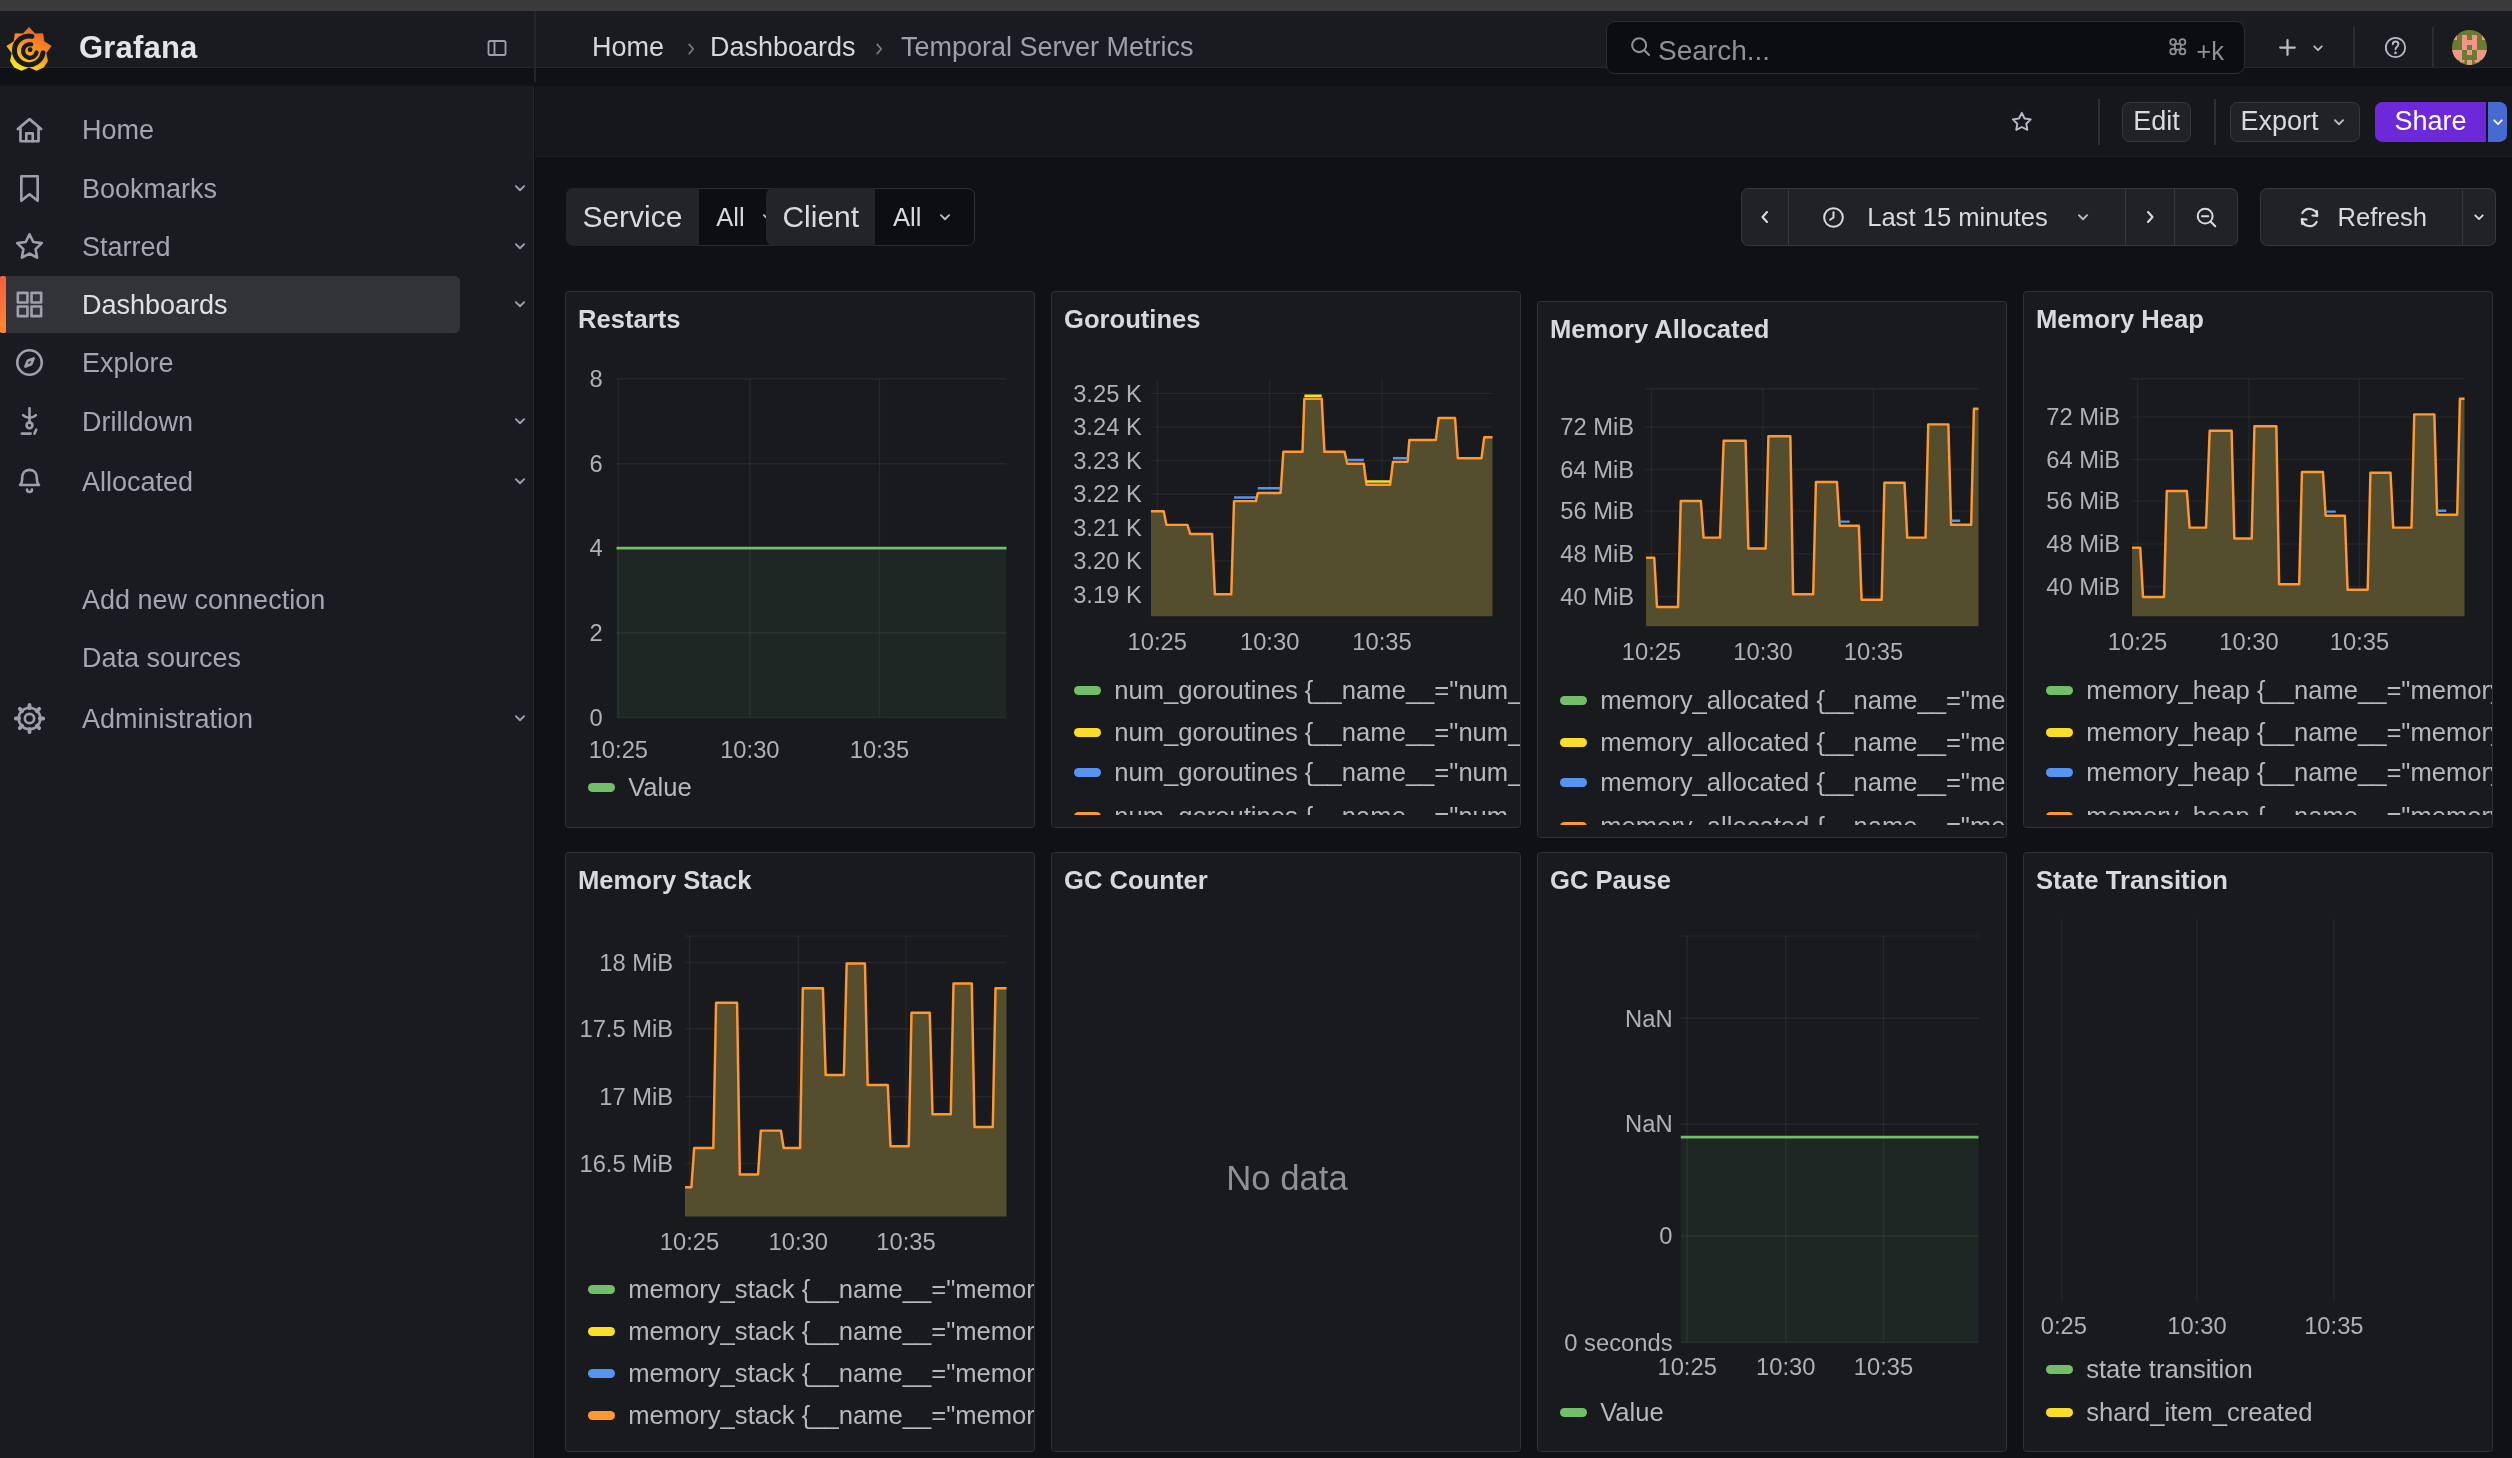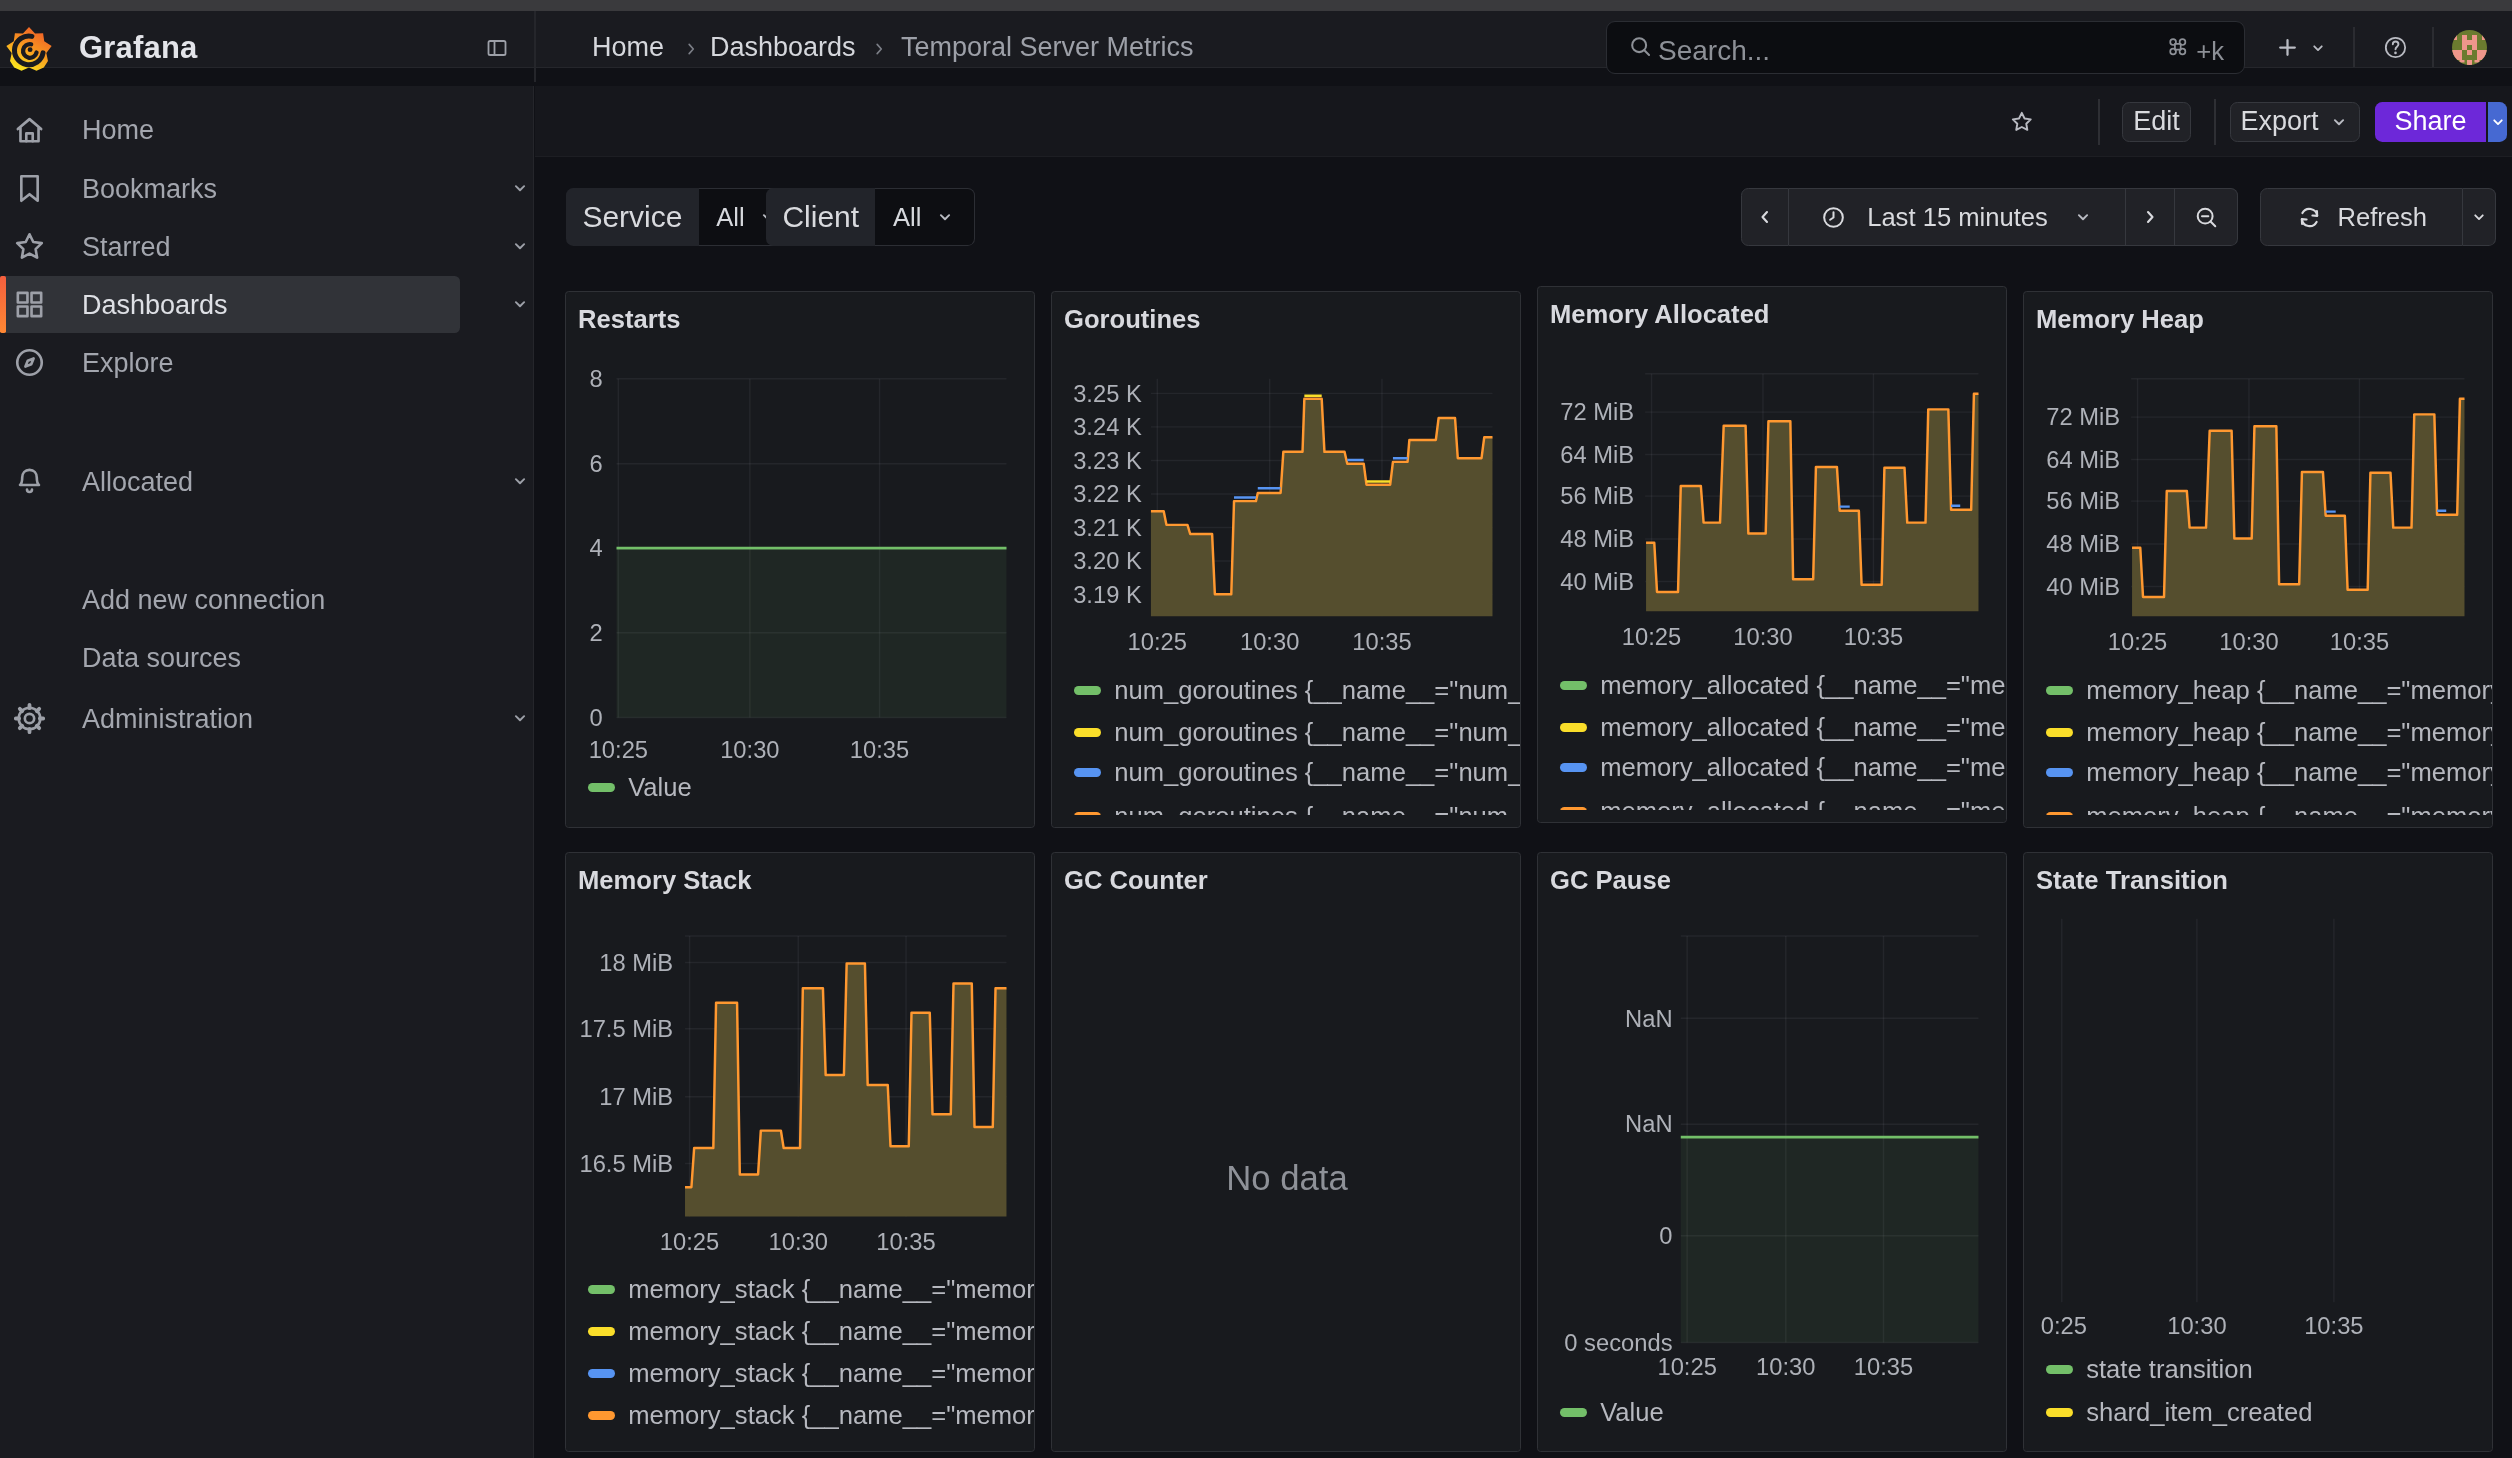--- a/index.html
+++ b/index.html
@@ -159,20 +159,33 @@
           <path d="M7.5 10 L12 14.5 L16.5 10"></path>
         </svg></span>
     </div>
     <div class="nav" style="top:248px">
       <span class="nico"><svg width="35" height="35" viewBox="0 0 24 24" fill="none" stroke="#9da0a8" stroke-width="1.8" stroke-linecap="round" stroke-linejoin="round">
           <circle cx="12" cy="12" r="8.4"></circle>
           <path d="M14.8 9.2 L13.2 13.2 L9.2 14.8 L10.8 10.8 Z"></path>
         </svg></span>
       <span class="nlab" style="color:#a3a6ae">Explore</span>
     </div>
+    <div class="nav" style="top:307px">
+      <span class="nico"><svg width="35" height="35" viewBox="0 0 24 24" fill="none" stroke="#9da0a8" stroke-width="1.8" stroke-linecap="round" stroke-linejoin="round">
+          <path d="M12 3 V12.5"></path>
+          <path d="M7.6 7.6 a6.2 6.2 0 0 0 8.8 0"></path>
+          <circle cx="12" cy="14.6" r="2"></circle>
+          <path d="M6.8 20.3 H12.8"></path>
+          <path d="M16.6 17.6 L15.4 20.3"></path>
+        </svg></span>
+      <span class="nlab" style="color:#a3a6ae">Drilldown</span>
+      <span class="nchev"><svg width="22" height="22" viewBox="0 0 24 24" fill="none" stroke="#9da0a8" stroke-width="2.1" stroke-linecap="round" stroke-linejoin="round">
+          <path d="M7.5 10 L12 14.5 L16.5 10"></path>
+        </svg></span>
+    </div>
     <div class="nav" style="top:367px">
       <span class="nico"><svg width="35" height="35" viewBox="0 0 24 24" fill="none" stroke="#9da0a8" stroke-width="1.8" stroke-linecap="round" stroke-linejoin="round">
           <path d="M12 4 C8.9 4 7 6.3 7 9.3 C7 13.2 5.5 14.4 5.5 14.4 H18.5 C18.5 14.4 17 13.2 17 9.3 C17 6.3 15.1 4 12 4 Z"></path>
           <path d="M10.3 17.5 C10.3 19.8 13.7 19.8 13.7 17.5"></path>
         </svg></span>
       <span class="nlab" style="color:#a3a6ae">Allocated</span>
       <span class="nchev"><svg width="22" height="22" viewBox="0 0 24 24" fill="none" stroke="#9da0a8" stroke-width="2.1" stroke-linecap="round" stroke-linejoin="round">
           <path d="M7.5 10 L12 14.5 L16.5 10"></path>
         </svg></span>
     </div>
@@ -343,21 +356,21 @@
     <div class="lg" style="top:466px">
       <span class="sw" style="background:#5794f2"></span>
       <span class="lt">num_goroutines {__name__="num_go</span>
     </div>
     <div class="lg" style="top:510px">
       <span class="sw" style="background:#ff9830"></span>
       <span class="lt">num_goroutines {__name__="num_go</span>
     </div>
     <div class="pmask"></div>
   </div>
-<div class="panel" style="left:1537px;top:286px;width:470px;height:537px">
+<div class="panel" style="left:1537px;top:301px;width:470px;height:537px">
     <div class="ptitle">Memory Allocated</div>
     <svg class="plot" width="470" height="537" viewBox="0 0 514 588">
       <line x1="117" y1="95" x2="482" y2="95" stroke="rgba(204,204,220,0.065)" stroke-width="1.6"></line>
       <line x1="117" y1="137" x2="482" y2="137" stroke="rgba(204,204,220,0.065)" stroke-width="1.6"></line>
       <line x1="117" y1="183.5" x2="482" y2="183.5" stroke="rgba(204,204,220,0.065)" stroke-width="1.6"></line>
       <line x1="117" y1="229" x2="482" y2="229" stroke="rgba(204,204,220,0.065)" stroke-width="1.6"></line>
       <line x1="117" y1="276" x2="482" y2="276" stroke="rgba(204,204,220,0.065)" stroke-width="1.6"></line>
       <line x1="117" y1="322.5" x2="482" y2="322.5" stroke="rgba(204,204,220,0.065)" stroke-width="1.6"></line>
       <line x1="124" y1="95" x2="124" y2="355" stroke="rgba(204,204,220,0.065)" stroke-width="1.6"></line>
       <line x1="246" y1="95" x2="246" y2="355" stroke="rgba(204,204,220,0.065)" stroke-width="1.6"></line>

